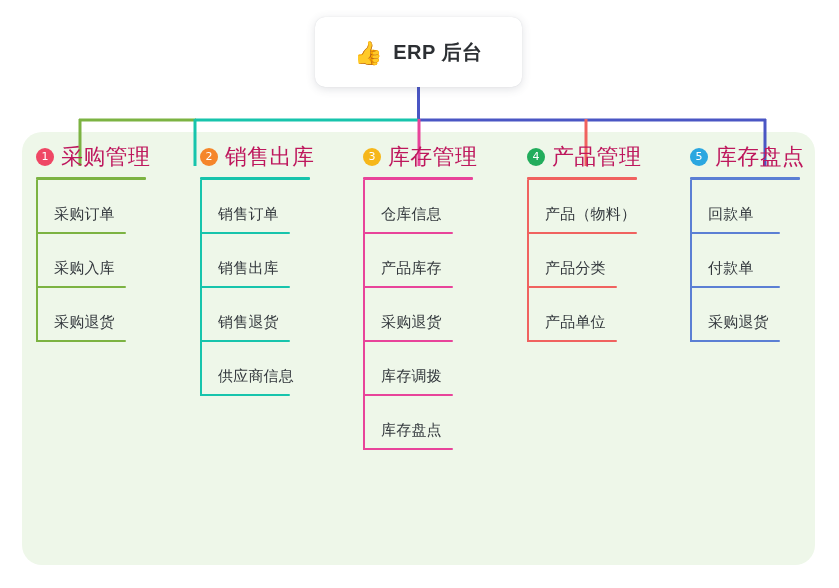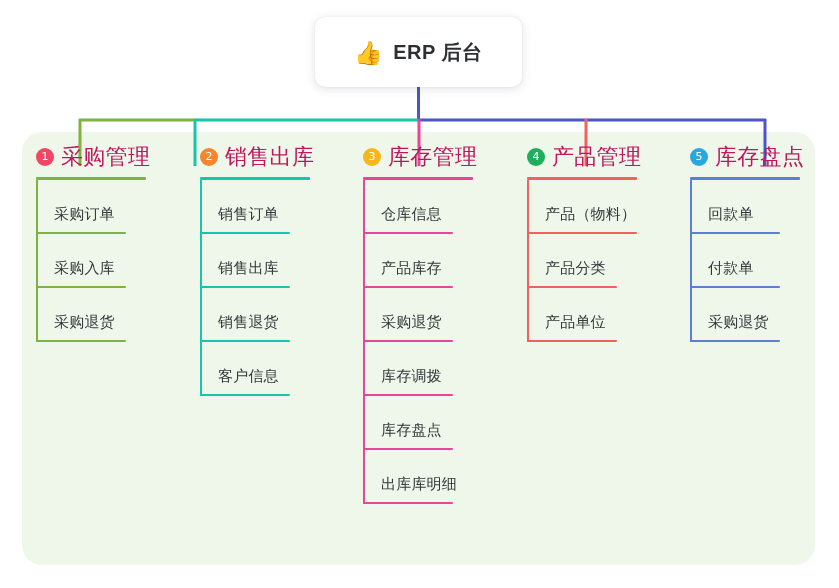--- a/index.html
+++ b/index.html
@@ -203,21 +203,21 @@
     </div>
     <div class="item">
       <span class="item-label">销售出库</span>
       <span class="item-rule" style="background: rgb(23, 196, 172);"></span>
     </div>
     <div class="item">
       <span class="item-label">销售退货</span>
       <span class="item-rule" style="background: rgb(23, 196, 172);"></span>
     </div>
     <div class="item">
-      <span class="item-label">客户信息</span>
+      <span class="item-label">供应商信息</span>
       <span class="item-rule" style="background: rgb(23, 196, 172);"></span>
     </div>
   </div>
 </div>
 
 <div class="column" id="col-3" style="left:351px;">
   <div class="col-head">
     <span class="badge" style="background: rgb(246, 183, 26);">3</span>
     <span class="col-title">库存管理</span>
   </div>
@@ -237,24 +237,20 @@
       <span class="item-rule" style="background: rgb(232, 68, 154);"></span>
     </div>
     <div class="item">
       <span class="item-label">库存调拨</span>
       <span class="item-rule" style="background: rgb(232, 68, 154);"></span>
     </div>
     <div class="item">
       <span class="item-label">库存盘点</span>
       <span class="item-rule" style="background: rgb(232, 68, 154);"></span>
     </div>
-    <div class="item">
-      <span class="item-label">出库库明细</span>
-      <span class="item-rule" style="background: rgb(232, 68, 154);"></span>
-    </div>
   </div>
 </div>
 
 <div class="column" id="col-4" style="left:515px;">
   <div class="col-head">
     <span class="badge" style="background: rgb(34, 173, 92);">4</span>
     <span class="col-title">产品管理</span>
   </div>
   <div class="col-rule" style="background: rgb(240, 98, 95);"></div>
   <div class="items">

